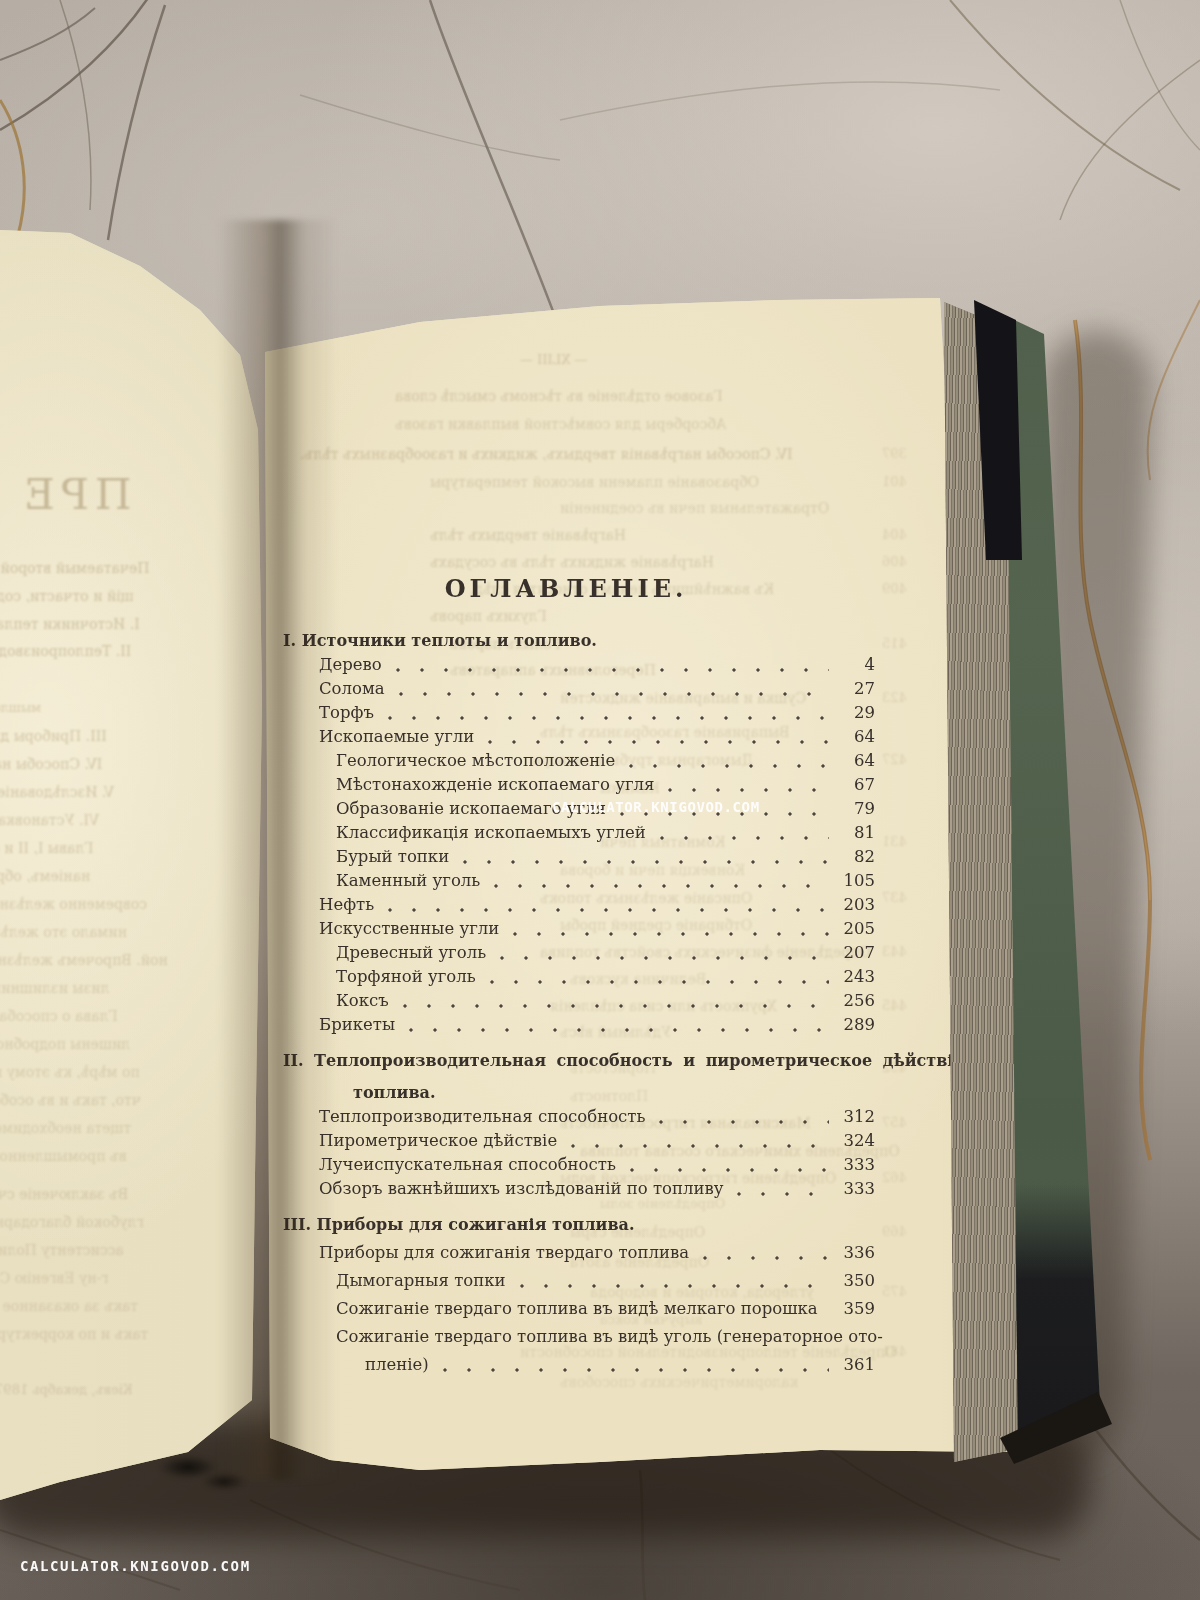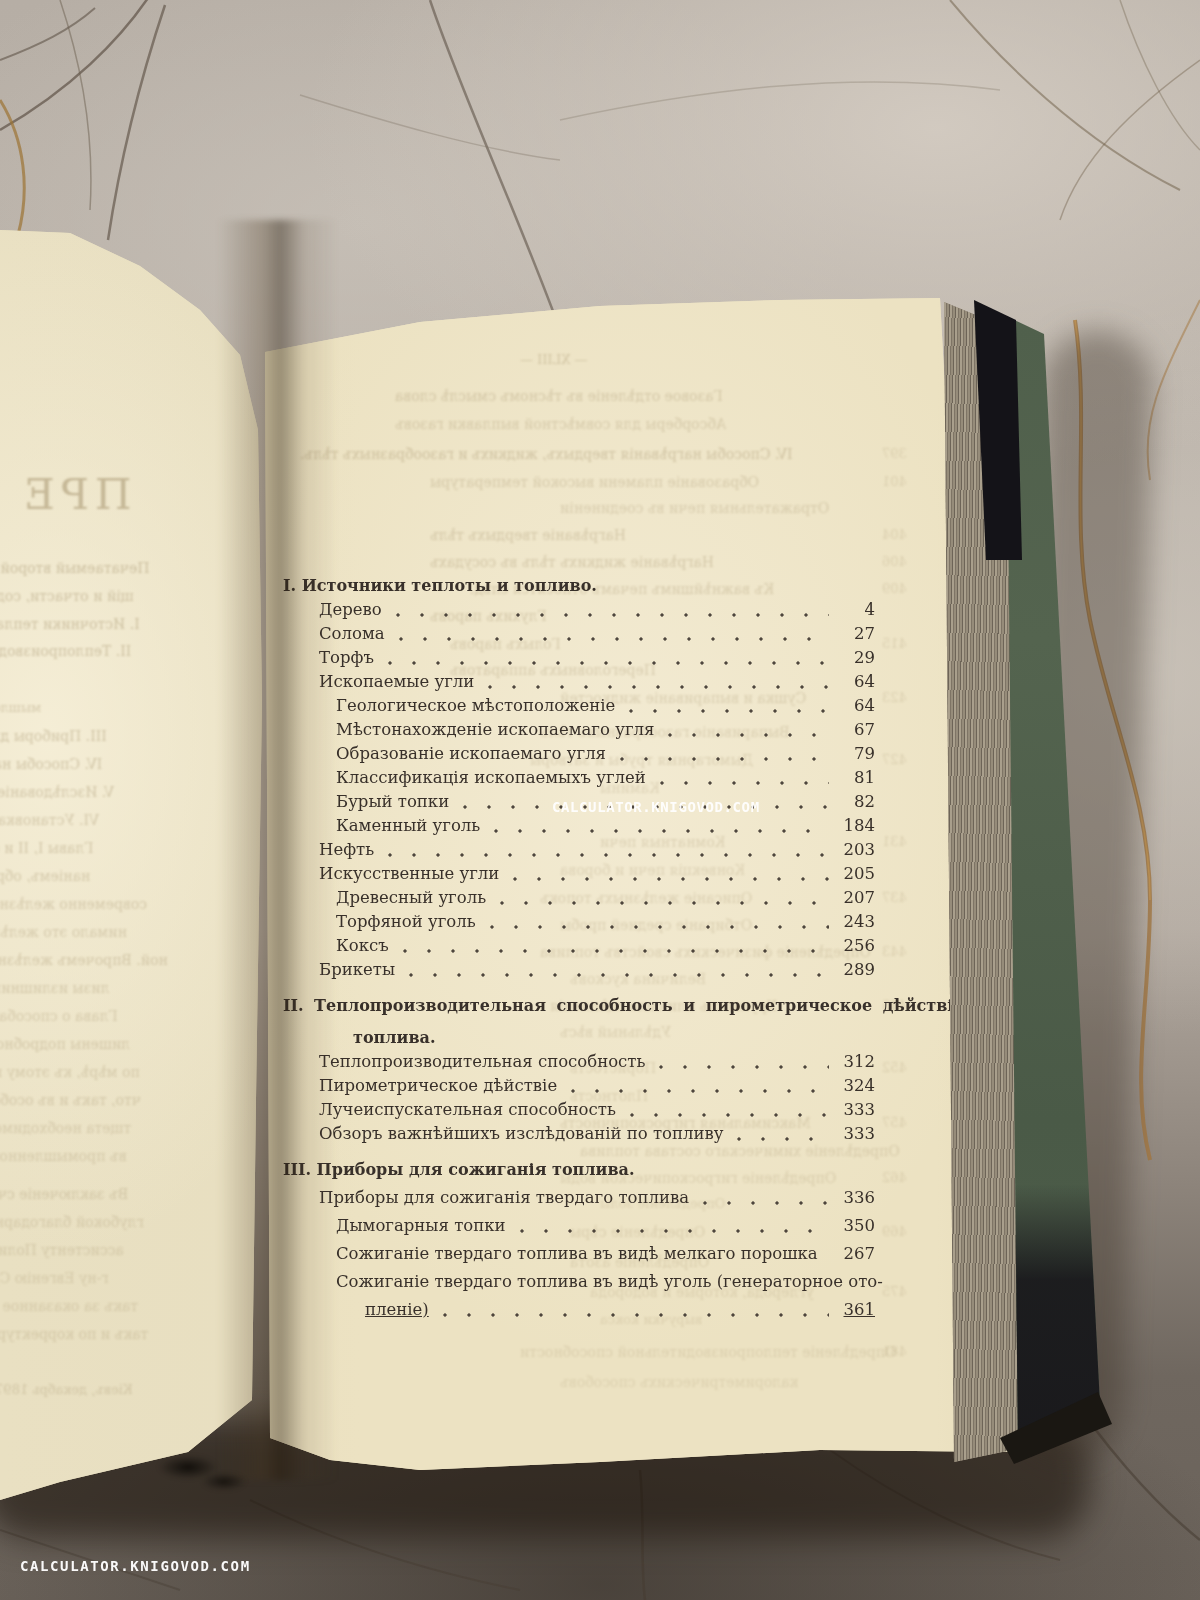--- a/index.html
+++ b/index.html
@@ -73,21 +73,21 @@
   .toc{position:absolute;left:283px;top:574px;width:592px;color:var(--ink);}
   .toc .title{font-size:24px;font-weight:bold;letter-spacing:4px;text-align:center;
     padding-right:26px;margin-bottom:26px;}
   .sec-row{font-weight:bold;font-size:16px;margin-top:12px;line-height:24px;white-space:nowrap;}
   #toc-rows .sec-row.first{margin-top:0;}
   .sec-row.wspace{word-spacing:5px;}
   .sec-cont{padding-left:70px;margin-top:8px;}
   .row{display:flex;align-items:baseline;line-height:24px;font-size:16.5px;white-space:nowrap;}
   .row.ind1{padding-left:36px;}
   .row.ind2{padding-left:53px;}
-  .row.ind3{padding-left:82px;text-decoration:underline;}
+  .row.ind3{padding-left:82px;}
   .row.mt4{margin-top:4px;}
   .dots{flex:1;align-self:flex-end;height:4px;margin:0 8px 5px 14px;
     background-image:radial-gradient(circle at 2px 2px,var(--ink) 1.35px,rgba(0,0,0,0) 1.9px);
     background-size:24px 4px;background-repeat:repeat-x;opacity:.88;}
   .num{width:38px;text-align:right;font-size:16.5px;}
   
   .ghost{position:absolute;color:var(--ghost);transform:scaleX(-1);
     filter:blur(1.1px);white-space:nowrap;font-family:"DejaVu Serif","Liberation Serif",serif;}
   
   .wm{position:absolute;color:var(--wm);font-family:"DejaVu Sans Mono","Liberation Mono",monospace;
@@ -212,20 +212,21 @@
         <span class="ghost" style="left: 882px; top: 998px; font-size: 13px; opacity: 0.22;">445</span>
         <span class="ghost" style="left: 882px; top: 1060px; font-size: 13px; opacity: 0.22;">452</span>
         <span class="ghost" style="left: 882px; top: 1115px; font-size: 13px; opacity: 0.22;">457</span>
         <span class="ghost" style="left: 882px; top: 1170px; font-size: 13px; opacity: 0.22;">462</span>
         <span class="ghost" style="left: 882px; top: 1224px; font-size: 13px; opacity: 0.22;">469</span>
         <span class="ghost" style="left: 882px; top: 1284px; font-size: 13px; opacity: 0.22;">475</span>
         <span class="ghost" style="left: 882px; top: 1344px; font-size: 13px; opacity: 0.22;">481</span>
       </div>
 
     <div class="toc">
+      <div class="title">ОГЛАВЛЕНІЕ.</div>
       <div id="toc-rows">
           <div class="sec-row first">I. Источники теплоты и топливо.</div>
           <div class="row ind1">
             <span>Дерево</span>
             <span class="dots"></span>
             <span class="num">4</span>
           </div>
           <div class="row ind1">
             <span>Солома</span>
             <span class="dots"></span>
@@ -262,21 +263,21 @@
             <span class="num">81</span>
           </div>
           <div class="row ind2">
             <span>Бурый топки</span>
             <span class="dots"></span>
             <span class="num">82</span>
           </div>
           <div class="row ind2">
             <span>Каменный уголь</span>
             <span class="dots"></span>
-            <span class="num">184</span>
+            <span class="num">105</span>
           </div>
           <div class="row ind1">
             <span>Нефть</span>
             <span class="dots"></span>
             <span class="num">203</span>
           </div>
           <div class="row ind1">
             <span>Искусственные угли</span>
             <span class="dots"></span>
             <span class="num">205</span>
@@ -330,21 +331,21 @@
             <span class="num">336</span>
           </div>
           <div class="row ind2 mt4">
             <span>Дымогарныя топки</span>
             <span class="dots"></span>
             <span class="num">350</span>
           </div>
           <div class="row ind2 mt4">
             <span>Сожиганіе твердаго топлива въ видѣ мелкаго порошка</span>
             <span class="dots"></span>
-            <span class="num">267</span>
+            <span class="num">359</span>
           </div>
           <div class="row ind2 mt4">
             <span>Сожиганіе твердаго топлива въ видѣ уголь (генераторное ото-</span>
           </div>
           <div class="row ind3 mt4">
             <span>пленіе)</span>
             <span class="dots"></span>
             <span class="num">361</span>
           </div>
         </div>

